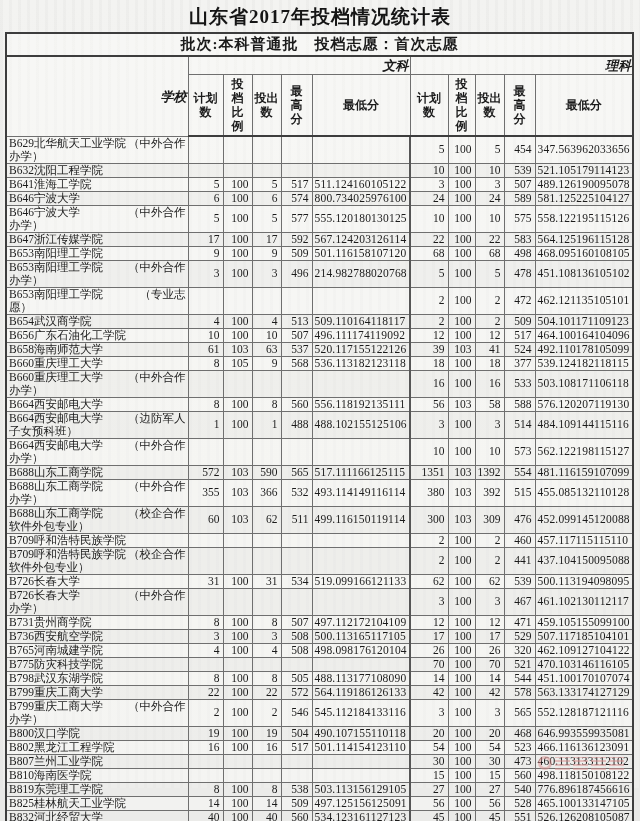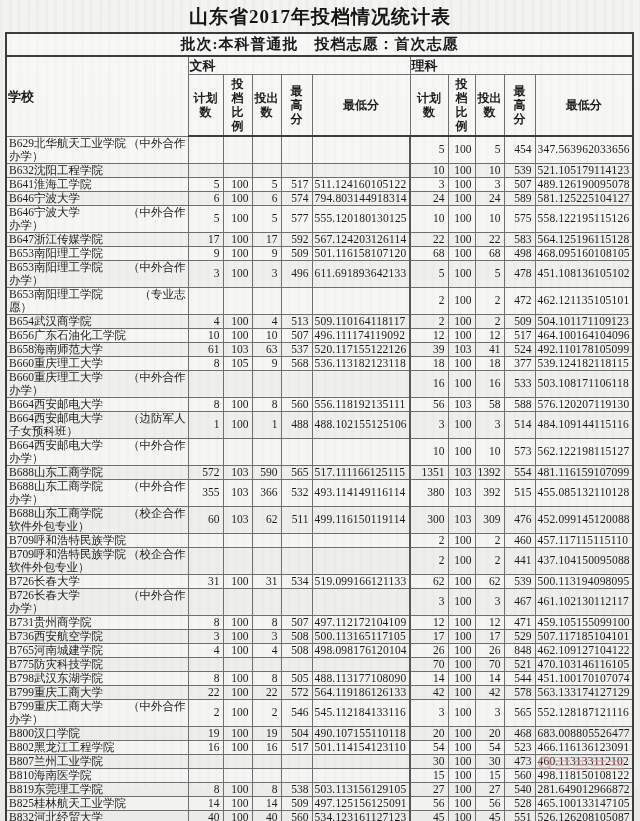--- a/index.html
+++ b/index.html
@@ -27,21 +27,22 @@
     background: rgba(252,252,250,0.45);
   }
   th, td { border: 1px solid #6f6f6f; color: #1b1b1b; overflow: hidden; }
   tr.banner-row th {
     height: 21px; font-size: 15px; font-weight: bold;
     text-align: center; letter-spacing: 1px;
     border-bottom: 2px solid #3d3d3d;
   }
   tr.group-row th {
     height: 16px; line-height: 15px; font-size: 13px; font-weight: bold;
-    text-align: left;
+    text-align: right;
+    font-style: italic;
   }
   tr.sub-row th {
     font-size: 12px; font-weight: bold; vertical-align: middle;
     padding: 2px 0; border-bottom: 2px solid #3d3d3d;
   }
   th.school-h { font-size: 13px; font-weight: bold; text-align: center; margin-left: 8px; }
   .stack { margin: 0 auto; line-height: 14px; text-align: center; }
   .stack.n1 { width: 13px; }
   .stack.n2 { width: 27px; }
   tbody td {
@@ -183,21 +184,21 @@
           <td class="min">489.126190095078</td>
         </tr>
         <tr>
           <td class="school">
             <div class="l1"><span>B646宁波大学</span></div>
           </td>
           <td class="num">6</td>
           <td class="num">100</td>
           <td class="num">6</td>
           <td class="num">574</td>
-          <td class="min">794.803144918314</td>
+          <td class="min">800.734025976100</td>
           <td class="num sci">24</td>
           <td class="num">100</td>
           <td class="num">24</td>
           <td class="num">589</td>
           <td class="min">581.125225104127</td>
         </tr>
         <tr>
           <td class="school">
             <div class="l1 just">
               <span>B646宁波大学</span>
@@ -251,21 +252,21 @@
             <div class="l1 just">
               <span>B653南阳理工学院</span>
               <span>（中外合作</span>
             </div>
             <div class="l2">办学）</div>
           </td>
           <td class="num">3</td>
           <td class="num">100</td>
           <td class="num">3</td>
           <td class="num">496</td>
-          <td class="min">611.691893642133</td>
+          <td class="min">214.982788020768</td>
           <td class="num sci">5</td>
           <td class="num">100</td>
           <td class="num">5</td>
           <td class="num">478</td>
           <td class="min">451.108136105102</td>
         </tr>
         <tr>
           <td class="school">
             <div class="l1 just">
               <span>B653南阳理工学院</span>
@@ -572,21 +573,21 @@
             <div class="l1"><span>B765河南城建学院</span></div>
           </td>
           <td class="num">4</td>
           <td class="num">100</td>
           <td class="num">4</td>
           <td class="num">508</td>
           <td class="min">498.098176120104</td>
           <td class="num sci">26</td>
           <td class="num">100</td>
           <td class="num">26</td>
-          <td class="num">848</td>
+          <td class="num">320</td>
           <td class="min">462.109127104122</td>
         </tr>
         <tr>
           <td class="school">
             <div class="l1"><span>B775防灾科技学院</span></div>
           </td>
           <td class="num"></td>
           <td class="num"></td>
           <td class="num"></td>
           <td class="num"></td>
@@ -652,21 +653,21 @@
           </td>
           <td class="num">19</td>
           <td class="num">100</td>
           <td class="num">19</td>
           <td class="num">504</td>
           <td class="min">490.107155110118</td>
           <td class="num sci">20</td>
           <td class="num">100</td>
           <td class="num">20</td>
           <td class="num">468</td>
-          <td class="min">683.008805526477</td>
+          <td class="min">646.993559935081</td>
         </tr>
         <tr>
           <td class="school">
             <div class="l1"><span>B802黑龙江工程学院</span></div>
           </td>
           <td class="num">16</td>
           <td class="num">100</td>
           <td class="num">16</td>
           <td class="num">517</td>
           <td class="min">501.114154123110</td>
@@ -712,21 +713,21 @@
           </td>
           <td class="num">8</td>
           <td class="num">100</td>
           <td class="num">8</td>
           <td class="num">538</td>
           <td class="min">503.113156129105</td>
           <td class="num sci">27</td>
           <td class="num">100</td>
           <td class="num">27</td>
           <td class="num">540</td>
-          <td class="min">281.649012966872</td>
+          <td class="min">776.896187456616</td>
         </tr>
         <tr>
           <td class="school">
             <div class="l1"><span>B825桂林航天工业学院</span></div>
           </td>
           <td class="num">14</td>
           <td class="num">100</td>
           <td class="num">14</td>
           <td class="num">509</td>
           <td class="min">497.125156125091</td>

